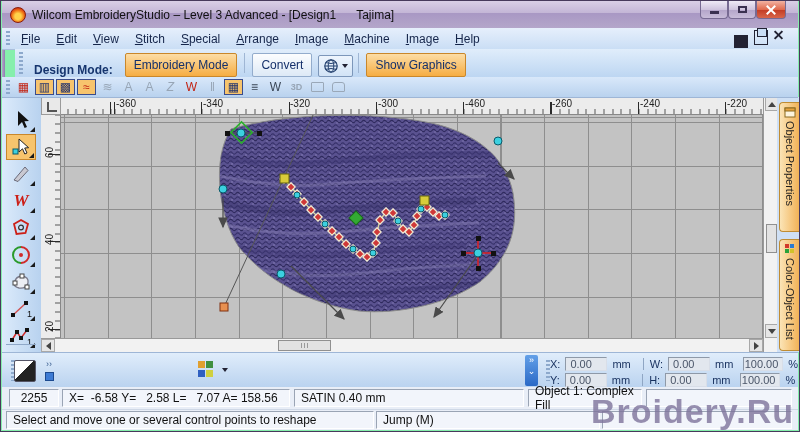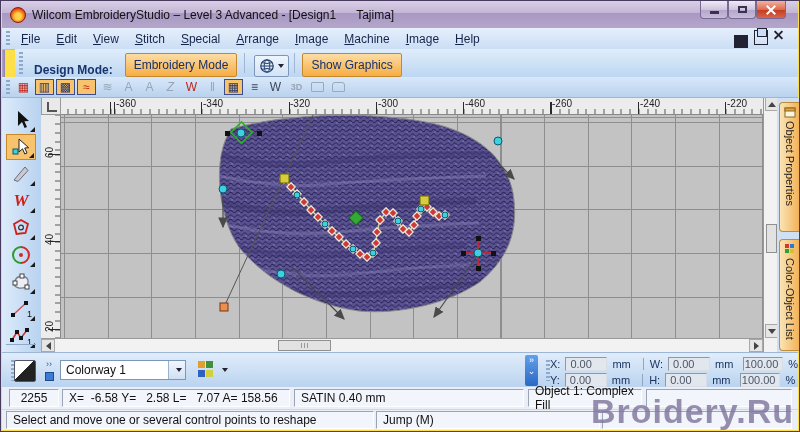--- a/index.html
+++ b/index.html
@@ -1,18 +1,18 @@
 <!DOCTYPE html>
 <html><head>
 <meta charset="utf-8">
 <style>
   html,body{margin:0;padding:0;background:#6b5d85;}
   .app{position:relative;width:800px;height:432px;overflow:hidden;
        font-family:"Liberation Sans",sans-serif;font-size:12px;color:#1a1a2e;
-       border:1px solid #473a5c;box-sizing:border-box;background:#fde047;}
+       border:1px solid #473a5c;box-sizing:border-box;background:#86efac;}
   .edge{position:absolute;background:linear-gradient(90deg,#b5a7cc,#8f7fae);z-index:0;}
   
   .titlebar{position:absolute;left:1px;top:0;right:1px;height:27px;
      background:linear-gradient(#d9cfe6 0%,#c3b5d6 45%,#a998c4 46%,#b4a6ca 100%);
      border-bottom:1px solid #8d7daa;display:flex;align-items:center;z-index:5;}
   .flame{width:16px;height:16px;margin:0 6px 0 8px;border-radius:50%;
      background:radial-gradient(circle at 50% 60%, #ffd24a 0 28%, #f07818 55%, #cf2a12 80%);
      border:1px solid #8a1d0a;box-sizing:border-box;}
   .title-text{font-size:12px;color:#111;}
   .capbtns{position:absolute;right:12px;top:0;display:flex;}
@@ -197,20 +197,21 @@
           </span>
         </span>
     </div>
   </div>
 
   <div class="modebar">
     <div class="grip"></div>
     <div class="mode-label">Design Mode:</div>
     <div class="btn btn-orange">Embroidery Mode</div>
     <div class="vsep"></div>
+    <div class="btn btn-plain">Convert</div>
     <div class="globe-btn">
       <svg width="16" height="16" viewBox="0 0 16 16">
         <circle cx="8" cy="8" r="6.2" fill="none" stroke="#23406e" stroke-width="1.2"></circle>
         <ellipse cx="8" cy="8" rx="2.8" ry="6.2" fill="none" stroke="#23406e" stroke-width="1"></ellipse>
         <line x1="1.8" y1="8" x2="14.2" y2="8" stroke="#23406e" stroke-width="1"></line>
         <path d="M2.6,4.6 Q8,6.4 13.4,4.6 M2.6,11.4 Q8,9.6 13.4,11.4" fill="none" stroke="#23406e" stroke-width="1"></path>
       </svg>
       <span class="dd"></span>
     </div>
     <div class="vsep"></div>
@@ -432,26 +433,20 @@
           <rect x="6" y="6" width="4" height="4" fill="#d2c22a"></rect>
       </svg>
       <span class="lbl">Color-Object List</span>
     </div>
   </div>
 
   <div class="bottombar">
     <div class="grip" style="position:absolute;left:5px;top:4px;bottom:4px;"></div>
     <div class="film"></div>
     <div class="ovf">››<div class="sq"></div></div>
-    <div class="combo">
-      <span class="val">Colorway 1</span>
-      <span class="dbtn">
-          <span class="dd"></span>
-        </span>
-    </div>
     <div class="palette">
       <i style="background:#e0a030"></i>
         <i style="background:#409040"></i>
       <i style="background:#3060c0"></i>
         <i style="background:#d0d040"></i>
     </div>
     <span class="dd pal-dd"></span>
 
     <div class="chevstrip">»<br>⌄</div>
     <div class="grip" style="position:absolute;left:540px;top:4px;bottom:4px;"></div>

